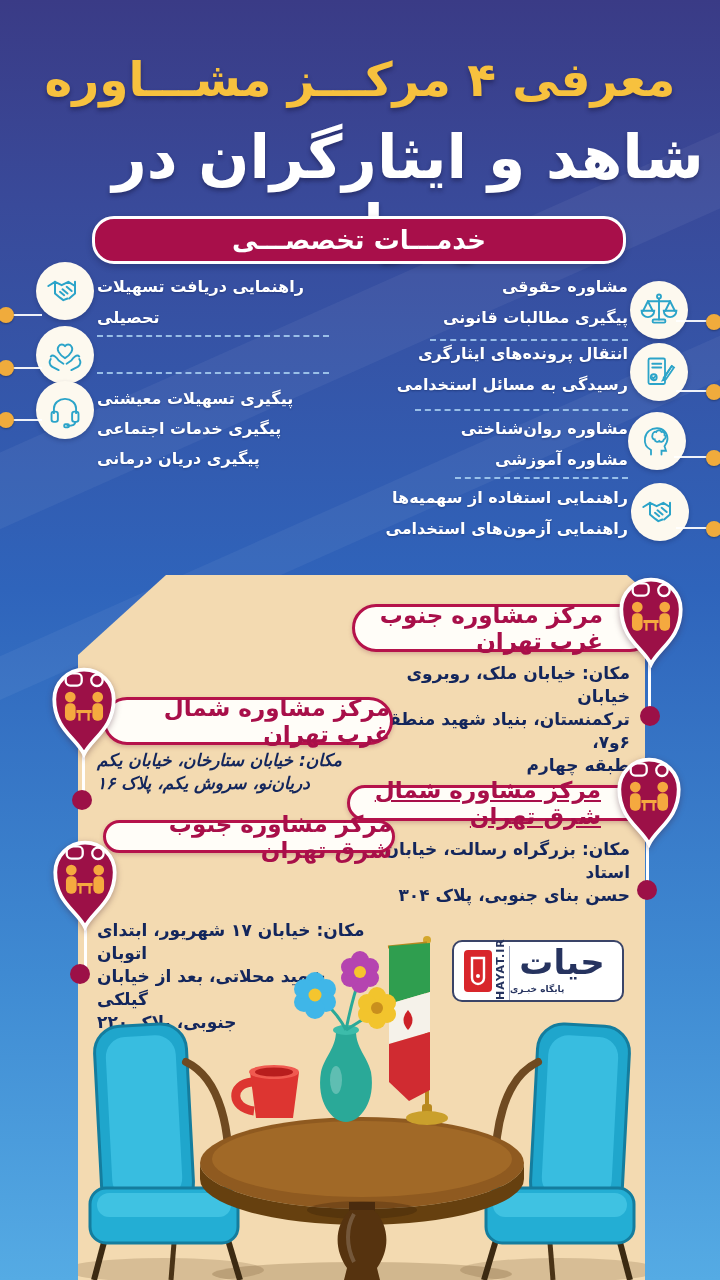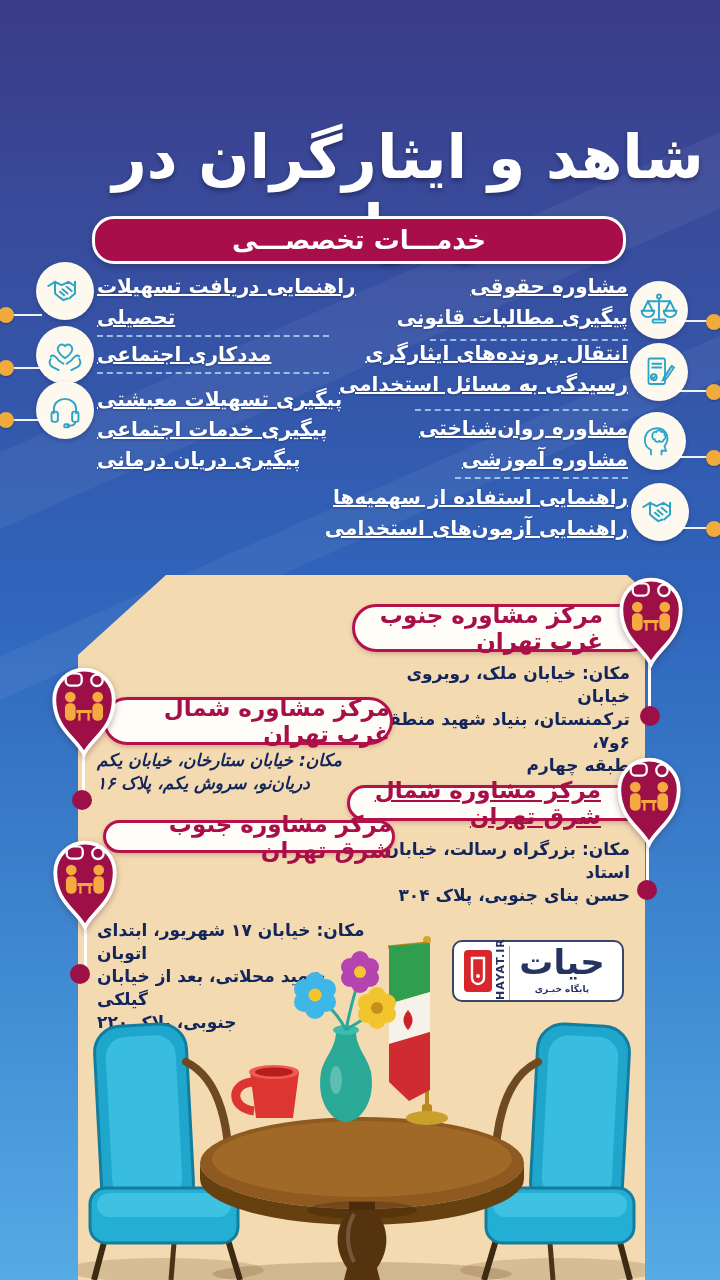--- a/index.html
+++ b/index.html
@@ -14,22 +14,22 @@
     color:#f7c13e;font-size:47px;font-weight:bold;letter-spacing:-1px;
     text-shadow:0 3px 4px rgba(20,20,60,.45);}
   .title2{position:absolute;top:122px;left:0;width:720px;text-align:center;
     color:#ffffff;font-size:60px;font-weight:bold;letter-spacing:-1px;
     text-shadow:0 3px 4px rgba(20,20,60,.45);padding-left:48px;}
   .badge{position:absolute;top:216px;left:92px;width:534px;height:48px;
     background:#a80f4a;border:3px solid #fff;border-radius:22px;
     box-sizing:border-box;display:flex;align-items:center;justify-content:center;
     color:#fff;font-size:26px;font-weight:bold;box-shadow:0 3px 6px rgba(20,20,60,.3);}
   
-  .svc{position:absolute;color:#fff;font-weight:bold;font-size:20px;line-height:31px;
-    text-shadow:0 1px 2px rgba(10,20,60,.35);text-decoration:underline;}
+  .svc{position:absolute;color:#fff;font-weight:bold;font-size:16px;line-height:31px;
+    text-shadow:0 1px 2px rgba(10,20,60,.35);}
   .svc span{display:block;}
   .svc.rt{right:92px;text-align:right;}
   .svc.lt{left:97px;text-align:left;}
   .bubble{position:absolute;width:58px;height:58px;border-radius:50%;background:#fdf9ef;
     display:flex;align-items:center;justify-content:center;box-shadow:0 2px 4px rgba(10,20,60,.25);}
   .dash{position:absolute;border-top:2px dashed rgba(178,216,246,.8);}
   .edge-dot{position:absolute;width:16px;height:16px;border-radius:50%;background:#f0ab3c;box-shadow:0 1px 2px rgba(0,0,0,.3);}
   .conn{position:absolute;height:2px;background:rgba(255,255,255,.92);}
   
   .card{position:absolute;left:78px;top:575px;width:567px;height:705px;background:#f3dab1;
@@ -47,32 +47,33 @@
   
   .logo{position:absolute;left:452px;top:940px;width:172px;height:62px;background:#fff;
     border:2px solid #3a4468;border-radius:10px;box-sizing:border-box;z-index:8;}
   .logo-emblem{position:absolute;left:10px;top:8px;width:28px;height:42px;background:#d8262b;
     border-radius:4px;display:flex;align-items:center;justify-content:center;}
   .logo-site{position:absolute;left:40px;top:4px;height:54px;color:#26335f;font-size:11px;
     font-weight:bold;letter-spacing:1px;writing-mode:vertical-rl;transform:rotate(180deg);
     display:flex;align-items:center;border-left:1px solid #9aa2bc;padding-left:2px;}
   .logo-word{position:absolute;right:8px;top:0px;width:104px;text-align:center;color:#26335f;
     font-size:34px;font-weight:bold;line-height:40px;}
-  .logo-tag{position:absolute;right:8px;top:42px;width:104px;text-align:center;color:#26335f;
+  .logo-tag{position:absolute;right:8px;top:42px;width:104px;text-align:left;color:#26335f;
     font-size:9px;font-weight:bold;}
   .photo{position:absolute;left:78px;top:930px;width:567px;height:350px;z-index:5;pointer-events:none;}.z3{z-index:3}.z4{z-index:4}.z5{z-index:5}.z6{z-index:6}
 </style>
 </head>
 <body>
 
 <div id="stage">
 
   <div class="streak" style="left:-100px;top:300px;width:900px;height:70px;"></div>
   <div class="streak" style="left:-50px;top:480px;width:900px;height:40px;"></div>
 
+  <div class="title1" dir="rtl">معرفی ۴ مرکـــز مشـــاوره</div>
   <div class="title2" dir="rtl">شاهد و ایثارگران در تهـران</div>
   <div class="badge" dir="rtl">خدمـــات تخصصـــی</div>
 
   <div class="svc rt" style="top:271px;" dir="rtl">
     <span>مشاوره حقوقی</span>
     <span>پیگیری مطالبات قانونی</span>
   </div>
   <div class="bubble" style="left:630px;top:281px;">
     <svg width="38" height="38" viewBox="0 0 48 48" fill="none" stroke="#2ba4c9" stroke-width="2.4" stroke-linecap="round">
       <circle cx="24" cy="7" r="2.5"></circle>
@@ -148,23 +149,20 @@
       <path d="M4 18 l8 -5 l8 4 l8 -4 l8 5"></path>
       <path d="M12 13 v14 l6 5 l4 3 l5 -2"></path>
       <path d="M36 13 v14 l-7 6"></path>
       <path d="M18 25 l5 4 m-2 -7 l6 5 m-1 -8 l6 5"></path>
     </svg>
   </div>
   <div class="conn" style="left:8px;top:314px;width:34px;"></div>
   <div class="edge-dot" style="left:-2px;top:307px;"></div>
   <div class="dash" style="left:97px;top:335px;width:232px;"></div>
 
-  <div class="svc lt" style="top:339px;" dir="rtl">
-    <span>مددکاری اجتماعی</span>
-  </div>
   <div class="bubble" style="left:36px;top:326px;">
     <svg width="38" height="38" viewBox="0 0 48 48" fill="none" stroke="#2ba4c9" stroke-width="2.4" stroke-linecap="round" stroke-linejoin="round">
       <path d="M24 28 c-8 -5 -11 -11 -8 -15 c2 -3 6 -3 8 0 c2 -3 6 -3 8 0 c3 4 0 10 -8 15 z"></path>
       <path d="M6 26 c3 -4 8 2 10 5 l6 4 m-16 -6 c-2 3 -2 7 2 10 l8 4"></path>
       <path d="M42 26 c-3 -4 -8 2 -10 5 l-6 4 m16 -6 c2 3 2 7 -2 10 l-8 4"></path>
     </svg>
   </div>
   <div class="conn" style="left:8px;top:367px;width:34px;"></div>
   <div class="edge-dot" style="left:-2px;top:360px;"></div>
   <div class="dash" style="left:97px;top:372px;width:232px;"></div>

